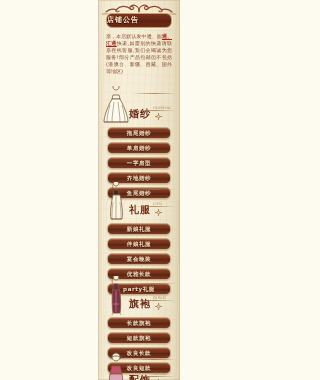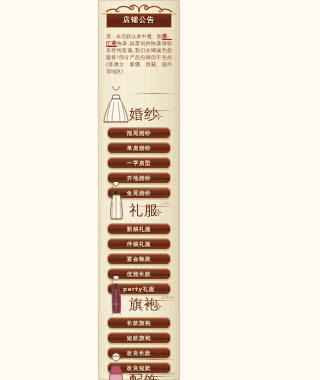--- a/index.html
+++ b/index.html
@@ -25,45 +25,45 @@
     pointer-events:none;
   }
 
   
   .ornament{position:absolute;left:0;top:1px;width:82px;height:16px;}
   .ornament svg{display:block;width:82px;height:16px;}
 
   
   .announce{position:absolute;left:5px;top:13px;width:72px;}
   .announce-title{
-    height:13px;margin:0 3px;border-radius:0;
+    height:13px;margin:0 3px;border-radius:6px;
     background:linear-gradient(180deg,#7a3220 0%,#5f2313 55%,#6d2a18 100%);
     border:1px solid #c9a06c;
     box-shadow:0 0 0 1px rgba(255,240,210,.55);
-    color:#f6e4c4;font-size:7px;line-height:13px;text-align:center;
+    color:#f6e4c4;font-size:7px;line-height:13px;
     letter-spacing:1px;font-weight:bold;
     text-shadow:0 1px 0 rgba(0,0,0,.5);
   }
   .announce-body{
     margin-top:3px;padding:2px 3px 4px;
     color:#8a4a2a;font-size:5px;line-height:7px;
     text-align:justify;word-break:break-all;
   }
   .announce-body .hl{color:#a52418;font-weight:bold;text-decoration:underline;}
 
   
   .section{position:absolute;left:0;width:82px;}
   .sec-head{position:relative;height:40px;}
   .sec-illu{position:absolute;left:3px;top:0;width:30px;height:40px;}
   .sec-illu svg{display:block;width:30px;height:40px;}
   .sec-label{
     position:absolute;left:31px;top:11px;width:48px;
   }
   .sec-cn{
-    display:inline-block;color:#6e2a15;font-size:14px;font-weight:normal;
+    display:inline-block;color:#6e2a15;font-size:10px;font-weight:bold;
     letter-spacing:1px;line-height:10px;vertical-align:middle;
     text-shadow:0 1px 0 rgba(255,250,235,.8);
     margin-top:12px;
   }
   .sec-py{
     display:inline-block;color:#a98c5e;font-size:3.6px;letter-spacing:.4px;
     vertical-align:middle;margin-left:2px;line-height:10px;
   }
   .sec-rule{
     position:absolute;left:34px;width:44px;height:1px;

